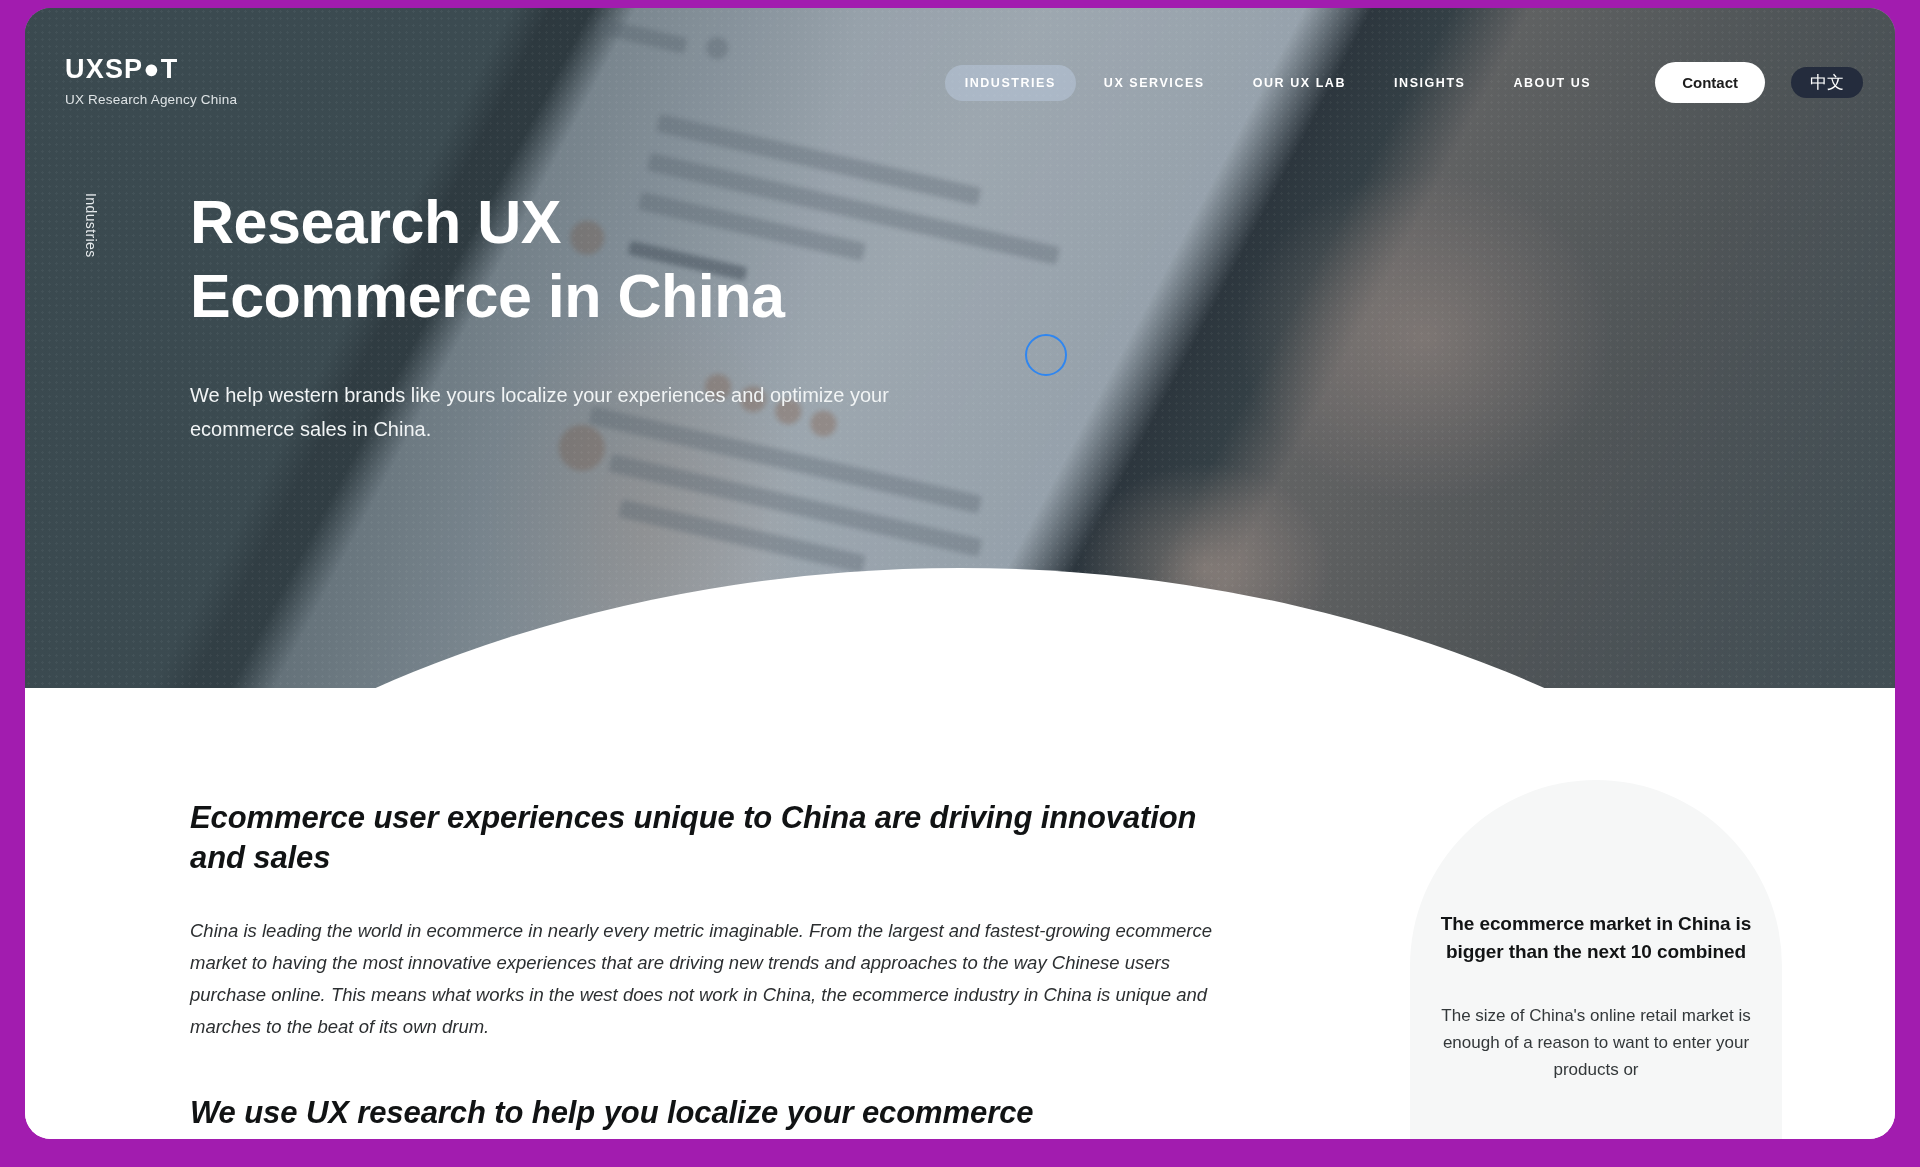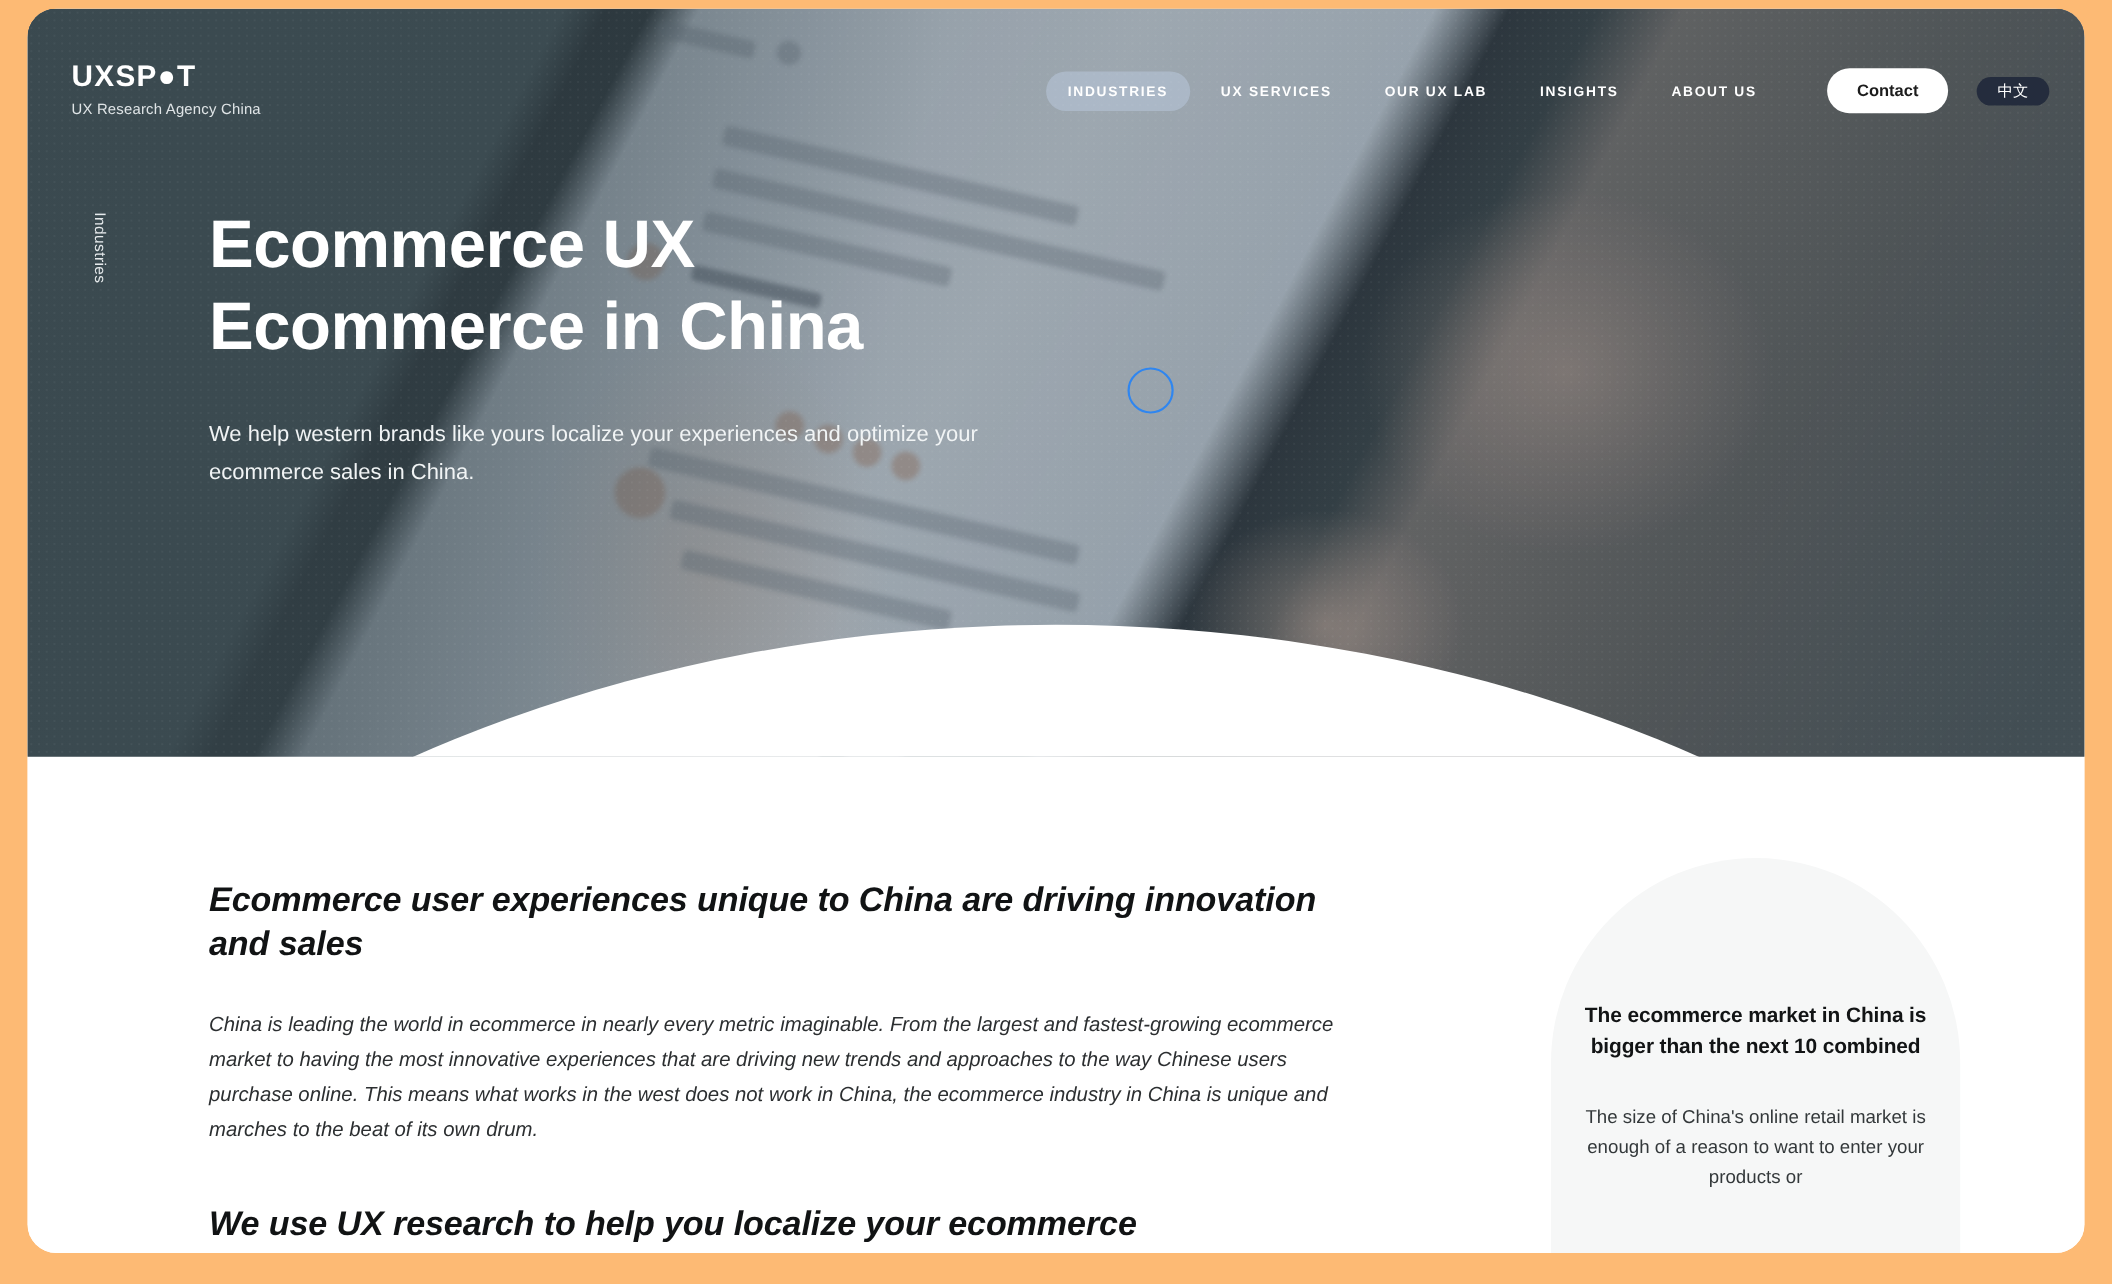--- a/index.html
+++ b/index.html
@@ -9,21 +9,21 @@
     height: 1167px;
     overflow: hidden;
     background: #3b3b3b;
     font-family: "Liberation Sans", sans-serif;
   }
 
   
   #frame {
     position: absolute;
     inset: 0;
-    background: #fdba74;
+    background: #a21caf;
     padding: 8px 25px 28px 25px;
   }
   #viewport {
     position: relative;
     width: 100%;
     height: 100%;
     background: #ffffff;
     border-radius: 26px;
     overflow: hidden;
   }
@@ -152,21 +152,21 @@
     padding: 12px 27px;
     border-radius: 24px;
     border: none;
     cursor: pointer;
     font-family: "Liberation Sans", sans-serif;
   }
   .btn-lang {
     margin-left: 18px;
     background: #242c3d;
     color: #ffffff;
-    font-size: 14px;
+    font-size: 17px;
     padding: 4px 19px;
     border-radius: 24px;
     border: none;
     cursor: pointer;
     font-family: "Liberation Sans", sans-serif;
   }
 
   
   #vert-label {
     position: absolute;
@@ -320,21 +320,21 @@
         <a class="nav-link">ABOUT US</a>
         <button class="btn-contact">Contact</button>
         <button class="btn-lang">中文</button>
       </nav>
     </div>
 
     <div id="vert-label">Industries</div>
 
     <div id="hero-copy">
       <h1 id="hero-title">
-        <span>Ecommerce UX</span><br>
+        <span>Research UX</span><br>
         <span>Ecommerce in China</span>
       </h1>
       <p id="hero-sub">We help western brands like yours localize your experiences and optimize your ecommerce sales in China.</p>
     </div>
 
     <div id="cursor-ring"></div>
 
     <div id="main">
       <div id="content">
         <h2 class="h2">Ecommerce user experiences unique to China are driving innovation and sales</h2>

